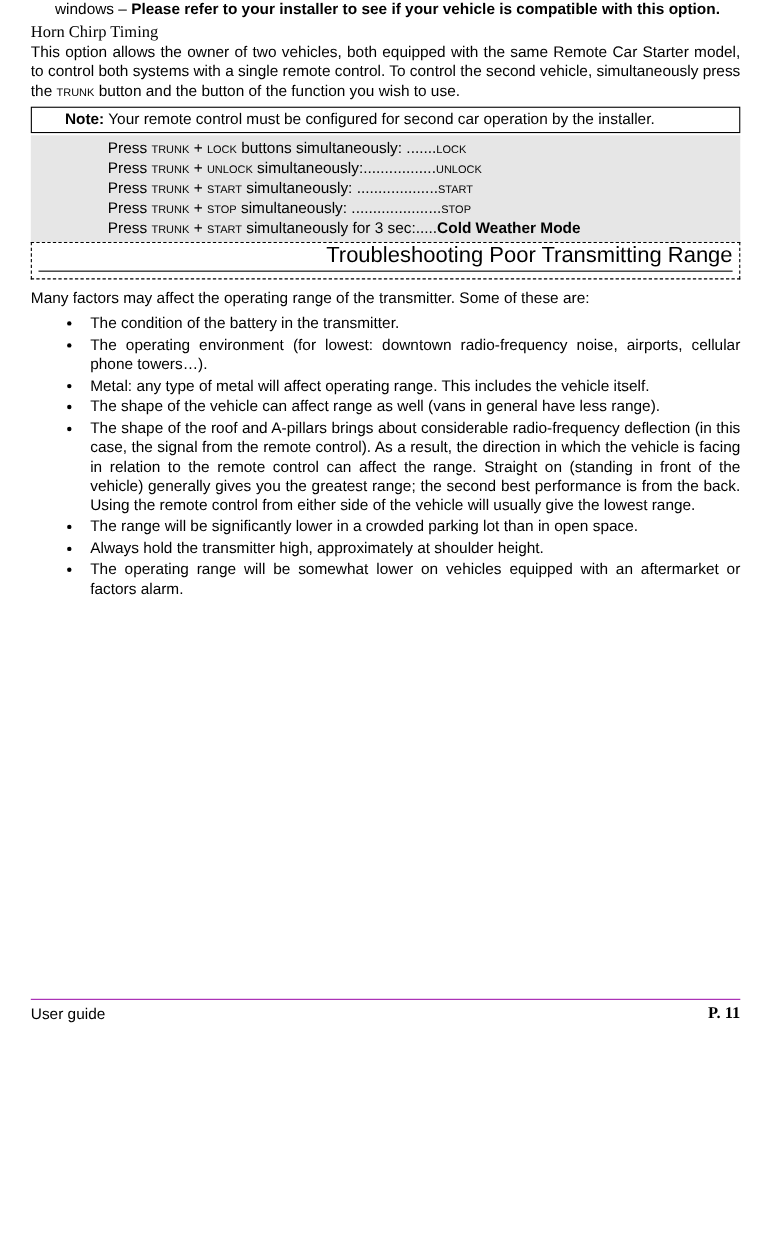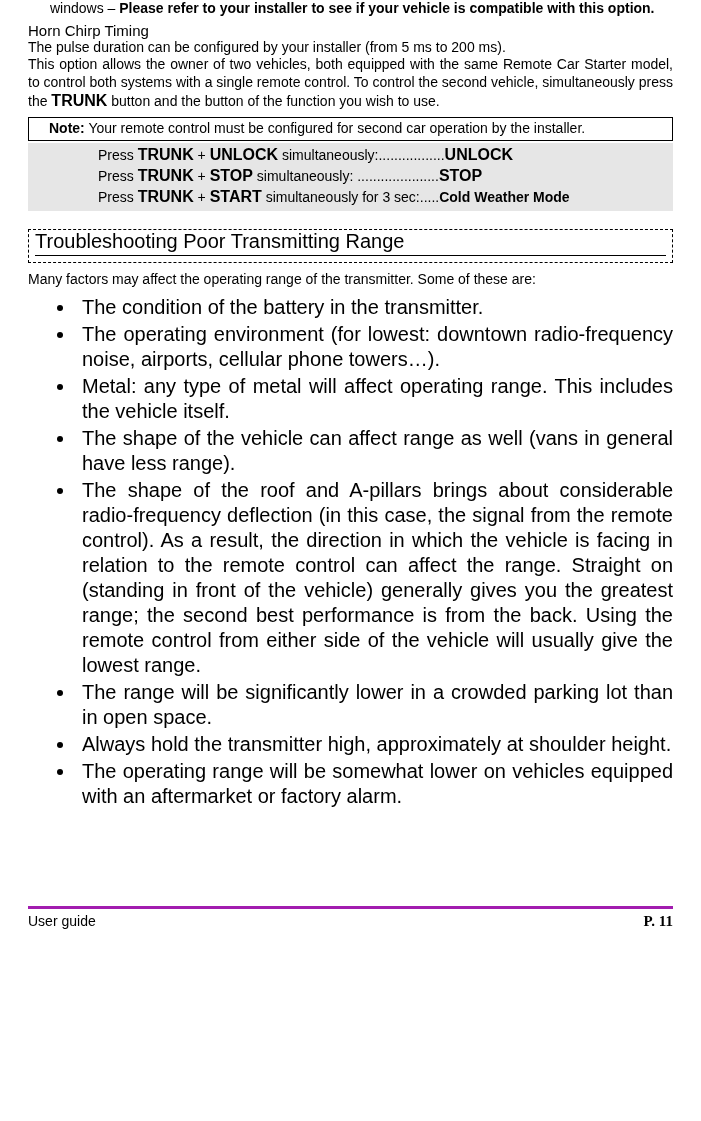--- a/index.html
+++ b/index.html
@@ -15,103 +15,108 @@
     padding: 0 28px 0 28px;
     box-sizing: border-box;
     position: relative;
   }
   .body-text {
     font-size: 14px;
     line-height: 1.25;
     text-align: justify;
   }
   .sub-heading {
-    font-family: Liberation Sans, sans-serif;
+    font-family: Liberation Serif, serif;
     font-size: 15px;
     font-weight: normal;
     margin-top: 4px;
   }
   .bold { font-weight: bold; }
-  .smallcaps { font-variant: small-caps; font-weight: bold; font-size: 16px; }
+  .smallcaps { font-variant: small-caps; font-weight: normal; font-size: 10px; }
   .note-box {
     border: 1px solid #000;
-    padding: 2px 6px 4px 20px;
+    padding: 2px 6px 4px 30px;
     font-size: 14px;
     margin-top: 6px;
   }
   .shaded-box {
     background: #e6e6e6;
     padding: 2px 8px 4px 8px;
     margin: 2px 0 0 0;
     font-size: 14px;
     line-height: 1.3;
   }
   .shaded-box .row { white-space: nowrap; }
   .indent { padding-left: 70px; }
   .section-title-wrap {
     border: 1px dashed #000;
     padding: 0 6px 6px 6px;
-    margin-top: 18px;
+    text-align: right;
   }
   .section-title {
     font-family: "Trebuchet MS", Verdana, sans-serif;
     font-size: 20px;
     font-weight: normal;
     border-bottom: 1px solid #000;
     padding-bottom: 2px;
   }
   ul.bullets {
     list-style-type: disc;
     padding-left: 48px;
     margin-top: 6px;
   }
   ul.bullets li {
-    font-size: 20px;
+    font-size: 14px;
     line-height: 1.25;
     text-align: justify;
     padding-left: 6px;
     margin-bottom: 2px;
   }
   .footer {
     position: absolute;
     bottom: 16px;
     left: 28px;
     right: 28px;
-    border-top: 3px solid #a21caf;
+    border-top: 1px solid #a21caf;
     padding-top: 4px;
     font-size: 14px;
     display: flex;
     justify-content: space-between;
   }
   .footer .right { font-weight: bold; font-family: Liberation Serif, serif; font-size: 15px;}
   .seg { display: inline; }
 </style>
 </head>
 <body>
 
 <div class="page">
 
   <div class="body-text" style="padding-left:22px;">
     <span class="seg">windows – </span><span class="seg bold">Please refer to your installer to see if your vehicle is compatible with this option.</span>
   </div>
 
   <div class="sub-heading">Horn Chirp Timing</div>
-  <div class="body-text">The pulse duration can be configured by your installer (from 5 ms to 200 ms).</div>
 
   <div class="body-text">
     <span class="seg">This option allows the owner of two vehicles, both equipped with the same Remote Car Starter model, to control both systems with a single remote control. To control the second vehicle, simultaneously press the </span><span class="seg smallcaps">TRUNK</span><span class="seg"> button and the button of the function you wish to use.</span>
   </div>
 
   <div class="note-box">
     <span class="bold">Note:</span><span> Your remote control must be configured for second car operation by the installer.</span>
   </div>
 
   <div class="shaded-box indent">
     <div class="row">
+      <span>Press </span><span class="smallcaps">TRUNK</span><span> + </span><span class="smallcaps">LOCK</span><span> buttons simultaneously: .......</span><span class="smallcaps">LOCK</span>
+    </div>
+    <div class="row">
       <span>Press </span><span class="smallcaps">TRUNK</span><span> + </span><span class="smallcaps">UNLOCK</span><span> simultaneously:.................</span><span class="smallcaps">UNLOCK</span>
+    </div>
+    <div class="row">
+      <span>Press </span><span class="smallcaps">TRUNK</span><span> + </span><span class="smallcaps">START</span><span> simultaneously: ...................</span><span class="smallcaps">START</span>
     </div>
     <div class="row">
       <span>Press </span><span class="smallcaps">TRUNK</span><span> + </span><span class="smallcaps">STOP</span><span> simultaneously: .....................</span><span class="smallcaps">STOP</span>
     </div>
     <div class="row">
       <span>Press </span><span class="smallcaps">TRUNK</span><span> + </span><span class="smallcaps">START</span><span> simultaneously for 3 sec:.....</span><span class="bold">Cold Weather Mode</span>
     </div>
   </div>
 
   <div class="section-title-wrap">
@@ -121,21 +126,21 @@
   <div class="body-text" style="margin-top:8px;">Many factors may affect the operating range of the transmitter.  Some of these are:</div>
 
   <ul class="bullets">
     <li>The condition of the battery in the transmitter.</li>
     <li>The operating environment (for lowest: downtown radio-frequency noise, airports, cellular phone towers…).</li>
     <li>Metal: any type of metal will affect operating range. This includes the vehicle itself.</li>
     <li>The shape of the vehicle can affect range as well (vans in general have less range).</li>
     <li>The shape of the roof and A-pillars brings about considerable radio-frequency deflection (in this case, the signal from the remote control). As a result, the direction in which the vehicle is facing in relation to the remote control can affect the range. Straight on (standing in front of the vehicle) generally gives you the greatest range; the second best performance is from the back. Using the remote control from either side of the vehicle will usually give the lowest range.</li>
     <li>The range will be significantly lower in a crowded parking lot than in open space.</li>
     <li>Always hold the transmitter high, approximately at shoulder height.</li>
-    <li>The operating range will be somewhat lower on vehicles equipped with an aftermarket or factory alarm.</li>
+    <li>The operating range will be somewhat lower on vehicles equipped with an aftermarket or factors alarm.</li>
   </ul>
 
   <div class="footer">
     <span>User guide</span>
     <span class="right">P. 11</span>
   </div>
 
 </div>
 
 </body></html>

